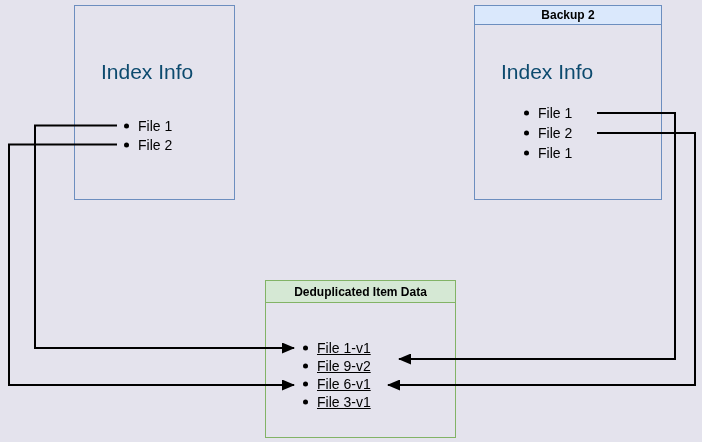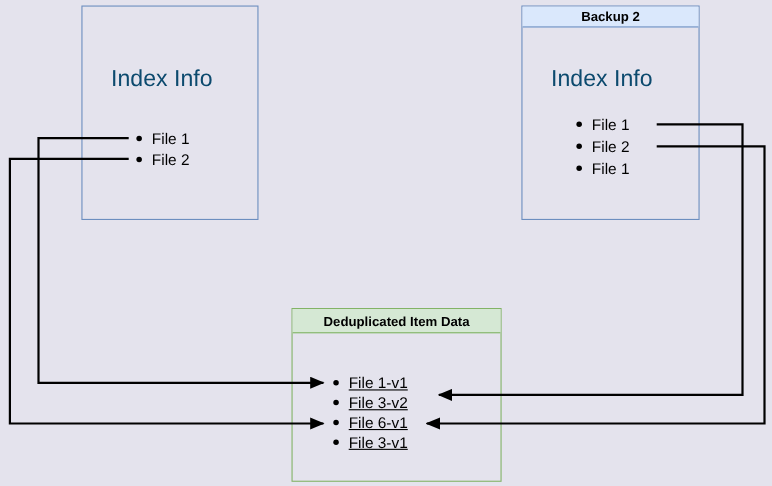--- a/index.html
+++ b/index.html
@@ -59,21 +59,21 @@
   }
   #list-backup1 li { height:19px; }
   #list-backup2 li { height:20px; }
   #list-dedup  li { height:18px; }
 
   #list-backup1 { left:123px; top:116px; }
   #list-backup2 { left:523px; top:103px; }
   #list-dedup   { left:302px; top:339px;text-decoration:underline; }
 
   #backup1 { left:74px;  top:5px;   width:161px; height:195px; }
-  #backup2 { left:474px; top:5px;   width:162px; height:195px; }
+  #backup2 { left:474px; top:5px;   width:188px; height:195px; }
   #dedup   { left:255px; top:280px; width:191px; height:158px; }
 
   #backup1 .index-label { left:26px; top:54px; }
   #backup2 .index-label { left:26px; top:54px; }
 
   svg.connectors {
     position:absolute; left:0; top:0;
     width:702px; height:442px;
     pointer-events:none;
   }
@@ -102,21 +102,21 @@
     <li>File 1</li>
     <li>File 2</li>
     <li>File 1</li>
   </ul>
 
   <div id="dedup" class="box green">
     <div class="box-header">Deduplicated Item Data</div>
   </div>
   <ul class="file-list" id="list-dedup">
     <li>File 1-v1</li>
-    <li>File 3-v2</li>
+    <li>File 9-v2</li>
     <li>File 6-v1</li>
     <li>File 3-v1</li>
   </ul>
 
   <svg class="connectors" viewBox="0 0 702 442" xmlns="http://www.w3.org/2000/svg">
     <defs>
       <marker id="arrow" markerUnits="userSpaceOnUse" markerWidth="13" markerHeight="11" viewBox="0 0 13 11" refX="12" refY="5.5" orient="auto">
         <path d="M0,0 L13,5.5 L0,11 Z" fill="#000"></path>
       </marker>
     </defs>

